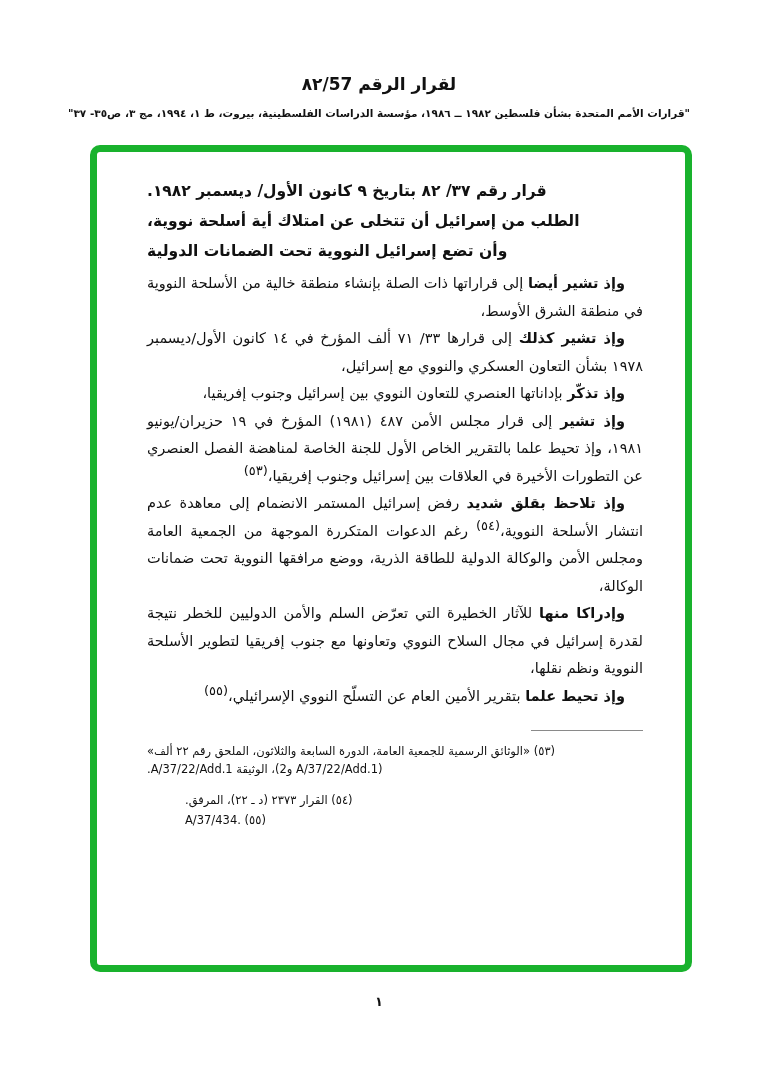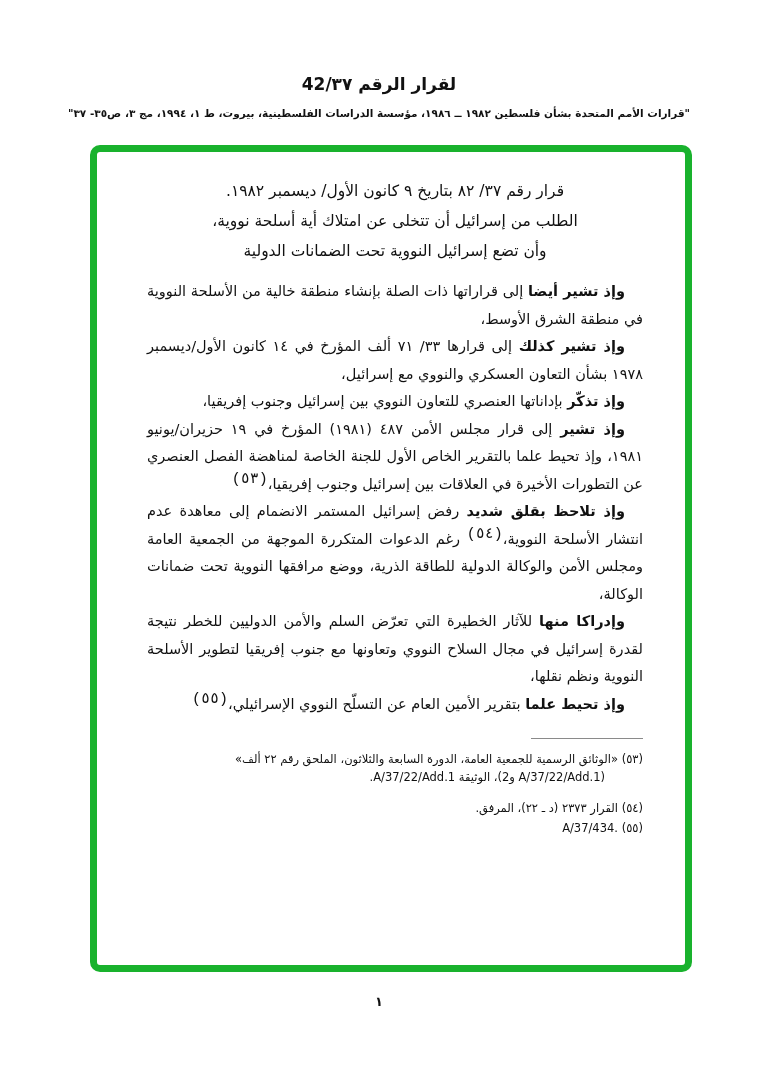--- a/index.html
+++ b/index.html
@@ -21,48 +21,48 @@
   }
   .frame {
     position:absolute; left:90px; top:145px; width:602px; height:827px;
     border:7px solid #19b22d; border-radius:10px; background:#fff;
     overflow:hidden;
   }
   .frame-content {
     direction:rtl; padding:24px 42px 0 50px; height:100%;
   }
   .doc-heading {
-    text-align:center; font-weight:normal;
-    font-size:15.5px; line-height:30px; margin-bottom:12px;
+    text-align:left; font-weight:bold;
+    font-size:15.5px; line-height:30px; margin-bottom:4px;
   }
   .body-text { font-size:14.5px; line-height:27.5px; text-align:justify; }
   .para { text-indent:18px; }
   .b { font-weight:bold; }
-  .sup { font-size:15px; vertical-align:6px; line-height:0;font-family:Liberation Mono, monospace; }
+  .sup { font-size:13px; vertical-align:6px; line-height:0; }
   .fn-sep {
     width:112px; border:0; border-top:1.5px solid #8a8a8a;
     margin:20px 0 12px auto; 
     margin-right:0; margin-left:auto;
   }
-  .footnotes { font-size:11.5px; line-height:17.5px; text-align:right; }
+  .footnotes { font-size:11.5px; line-height:17.5px; text-align:left; }
   .fn { margin-bottom:2px; }
   .fn.hanging { padding-right:38px; text-indent:-38px; }
   .fn.indented { margin-right:0; padding-left:38px; }
   .fn-gap { margin-top:14px; }
   .page-number {
     position:absolute; top:994px; left:0; width:100%;
     text-align:center; font-size:13px; font-weight:bold;
   }
 </style>
 </head>
 <body>
 
 <div class="page">
 
-  <div class="doc-title">لقرار الرقم 42/٣٧</div>
+  <div class="doc-title">لقرار الرقم ٨٢/57</div>
 
   <div class="doc-source">"قرارات الأمم المتحدة بشأن فلسطين ١٩٨٢ ــ ١٩٨٦، مؤسسة الدراسات الفلسطينية، بيروت، ط ١، ١٩٩٤، مج ٣، ص٣٥- ٣٧"</div>
 
   <div class="frame" style="border-color: rgb(25, 178, 45);">
     <div class="frame-content">
 
       <div class="doc-heading" id="doc-heading">
           <div>قرار رقم ٣٧/ ٨٢ بتاريخ ٩ كانون الأول/ ديسمبر ١٩٨٢.</div>
           <div>الطلب من إسرائيل أن تتخلى عن امتلاك أية أسلحة نووية،</div>
           <div>وأن تضع إسرائيل النووية تحت الضمانات الدولية</div>

